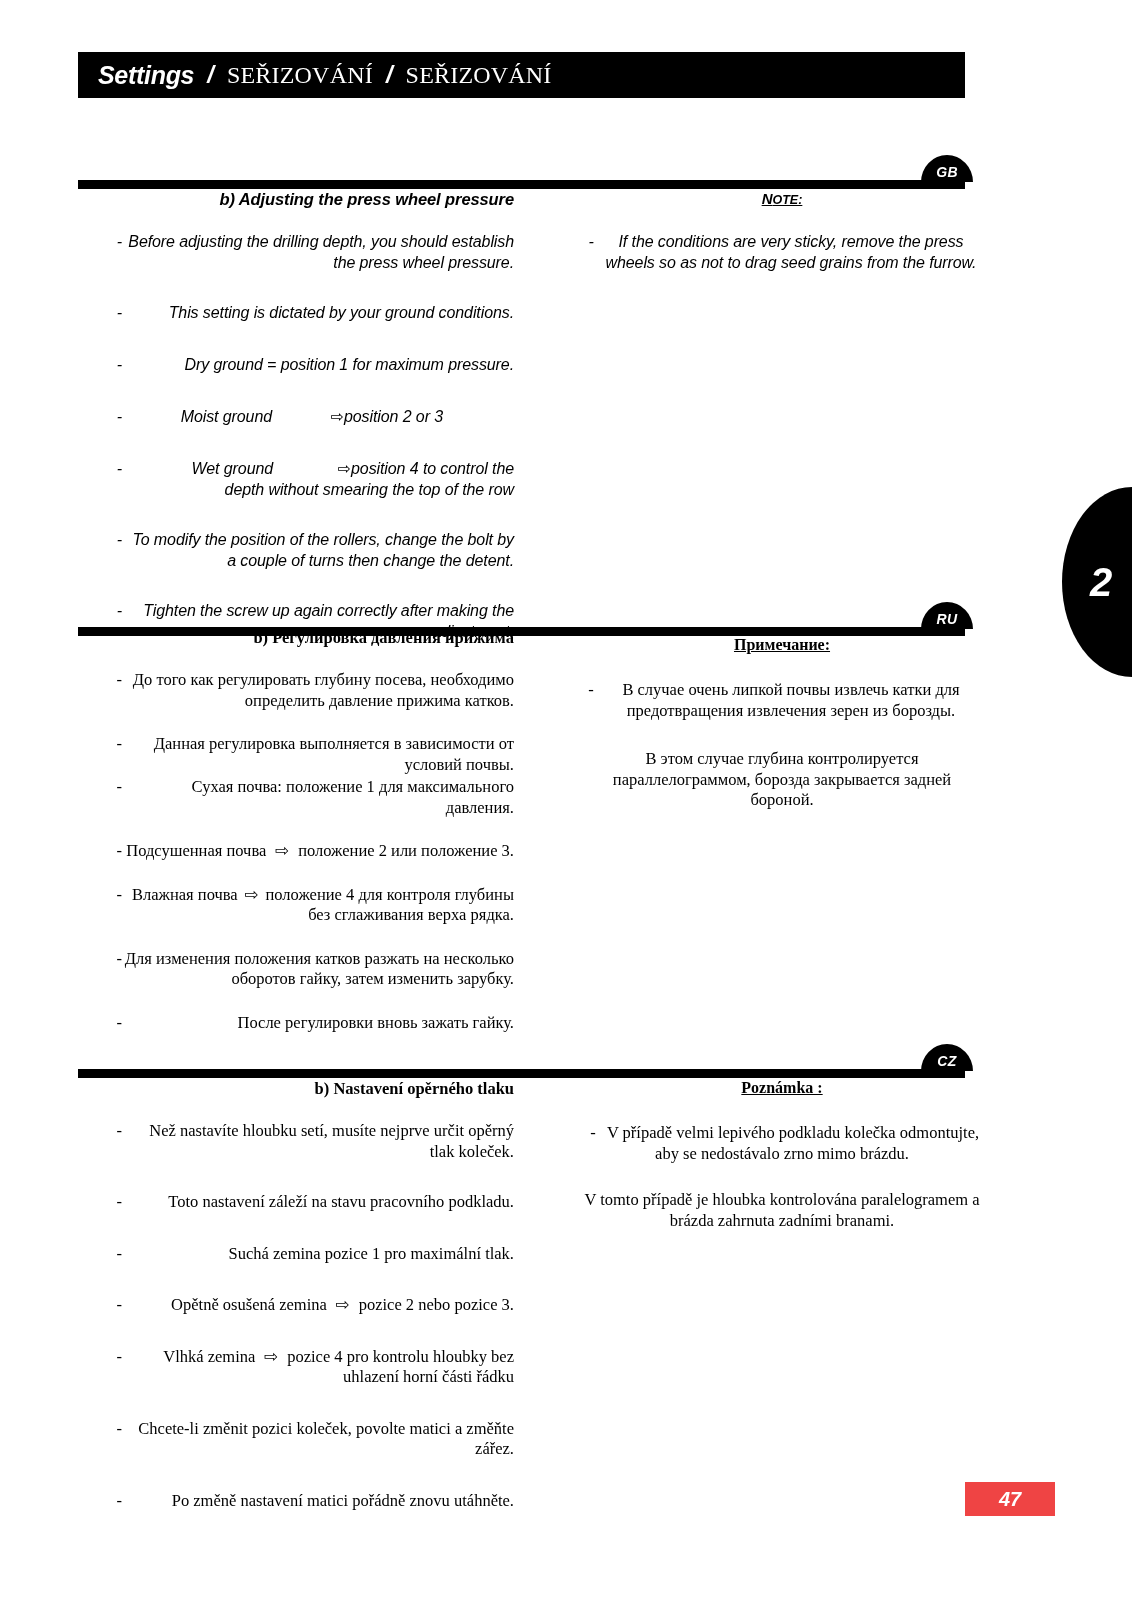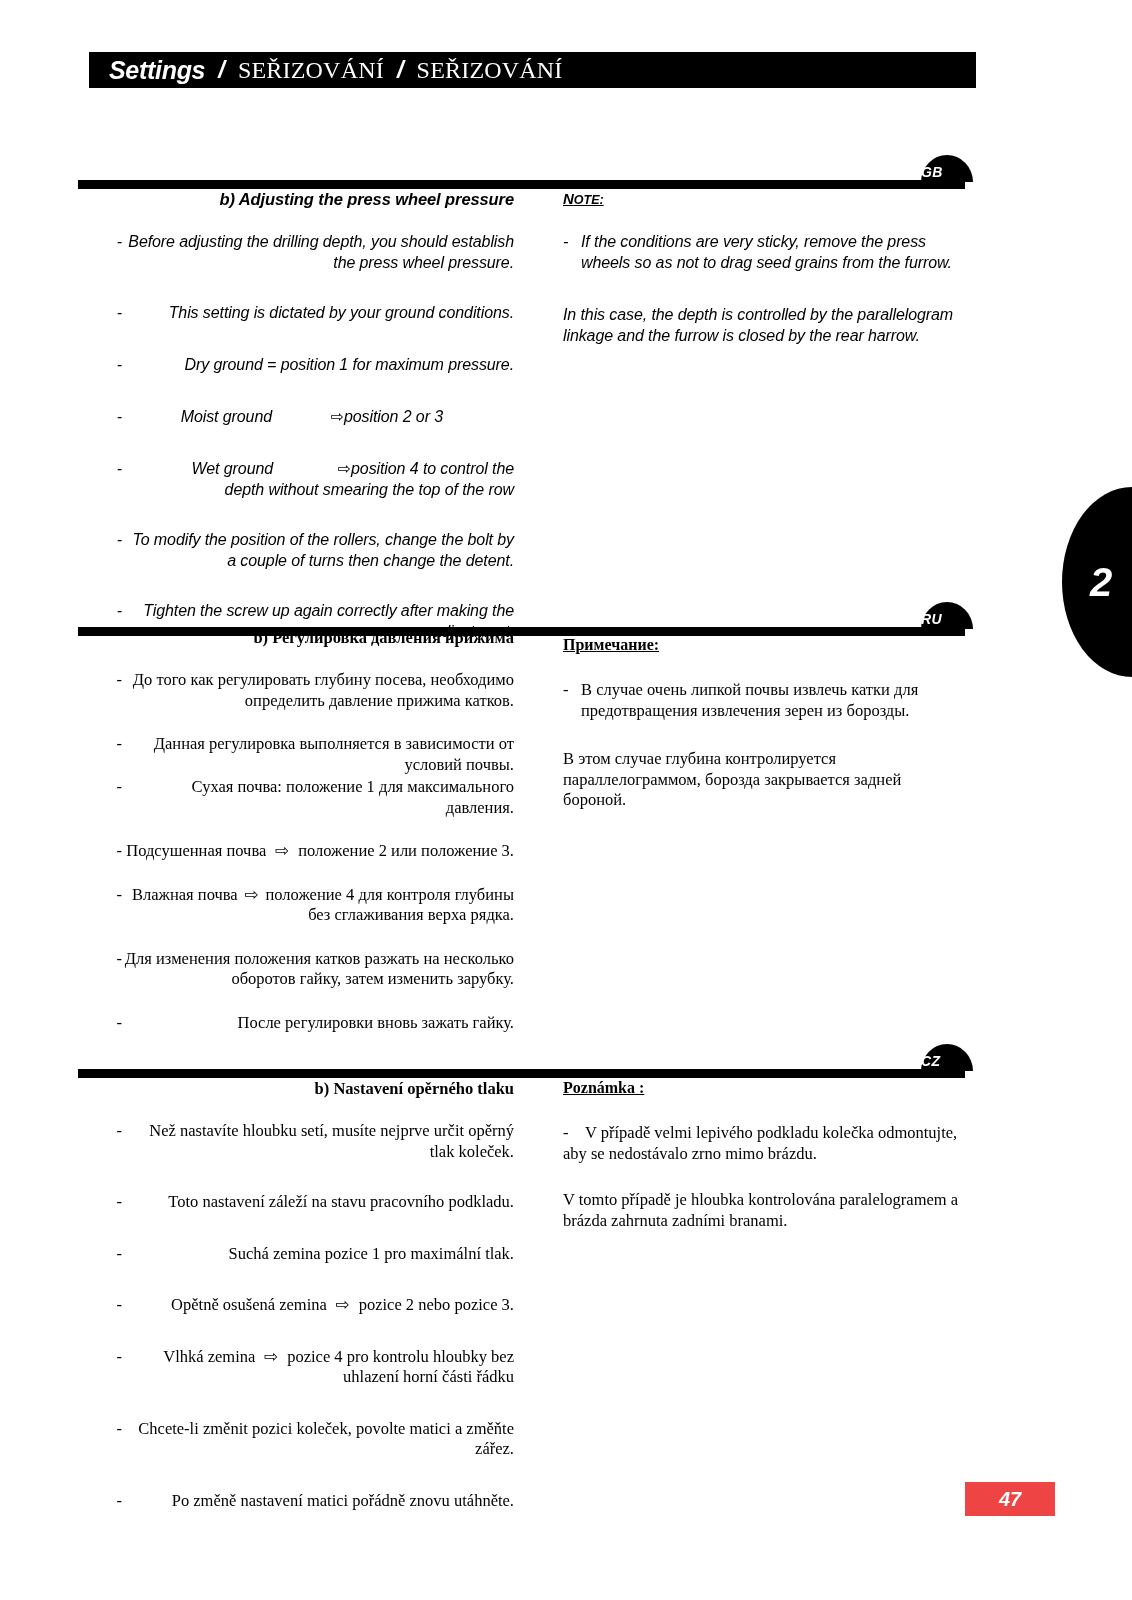--- a/index.html
+++ b/index.html
@@ -12,24 +12,24 @@
     height: 1600px;
     position: relative;
     font-family: "Liberation Sans", sans-serif;
     color: #000000;
     overflow: hidden;
   }
 
   
   .title-banner {
     position: absolute;
-    left: 89px;
+    left: 78px;
     top: 52px;
     width: 887px;
-    height: 36px;
+    height: 46px;
     background: #000000;
     display: flex;
     align-items: center;
     padding-left: 20px;
     box-sizing: border-box;
   }
   .title-en {
     color: #ffffff;
     font-family: "Liberation Sans", sans-serif;
     font-style: italic;
@@ -63,32 +63,33 @@
   }
   .dome {
     position: absolute;
     width: 52px;
     height: 27px;
     background: #000000;
     border-top-left-radius: 26px 27px;
     border-top-right-radius: 26px 27px;
     display: flex;
     align-items: center;
+    justify-content: center;
   }
   .dome span {
     color: #ffffff;
     font-family: "Liberation Sans", sans-serif;
     font-style: italic;
     font-weight: bold;
     font-size: 14px;
     padding-top: 6px;
     letter-spacing: 0.3px;
   }
   .col-left  { position: absolute; left: 104px;  width: 410px; text-align: right; }
-  .col-right { position: absolute; left: 563px;  width: 400px; }
+  .col-right { position: absolute; left: 582px;  width: 400px; text-align: center; }
 
   
   .gb-head {
     font-family: "Liberation Sans", sans-serif;
     font-style: italic;
     font-weight: bold;
     font-size: 16.5px;
     letter-spacing: -0.1px;
   }
   .gb-note-head {
@@ -256,21 +257,20 @@
 
   <div style="height:24px;"></div>
 
   <div class="bl">
     <div class="bl-dash gb-text">-</div>
     <div class="bl-body gb-text">If the conditions are very sticky, remove the press wheels so as not to drag seed grains from the furrow.</div>
   </div>
 
   <div style="height:19px;"></div>
 
-  <div class="gb-text para">In this case, the depth is controlled by the parallelogram linkage and the furrow is closed by the rear harrow.</div>
 </div>
 
 <div class="chapter-tab">
   <span>2</span>
 </div>
 
 <div class="dome" style="left:921px; top:602px;">
   <span>RU</span>
 </div>
 <div class="rule" style="top:627px;"></div>

